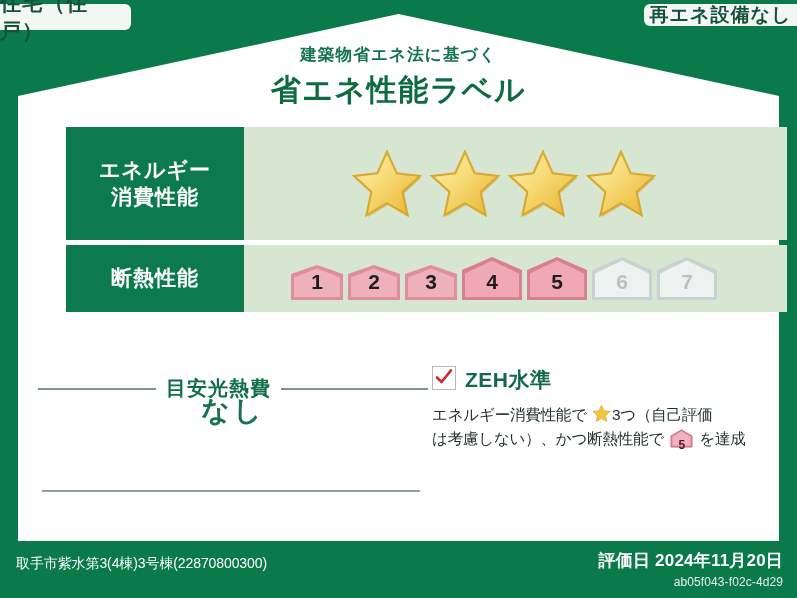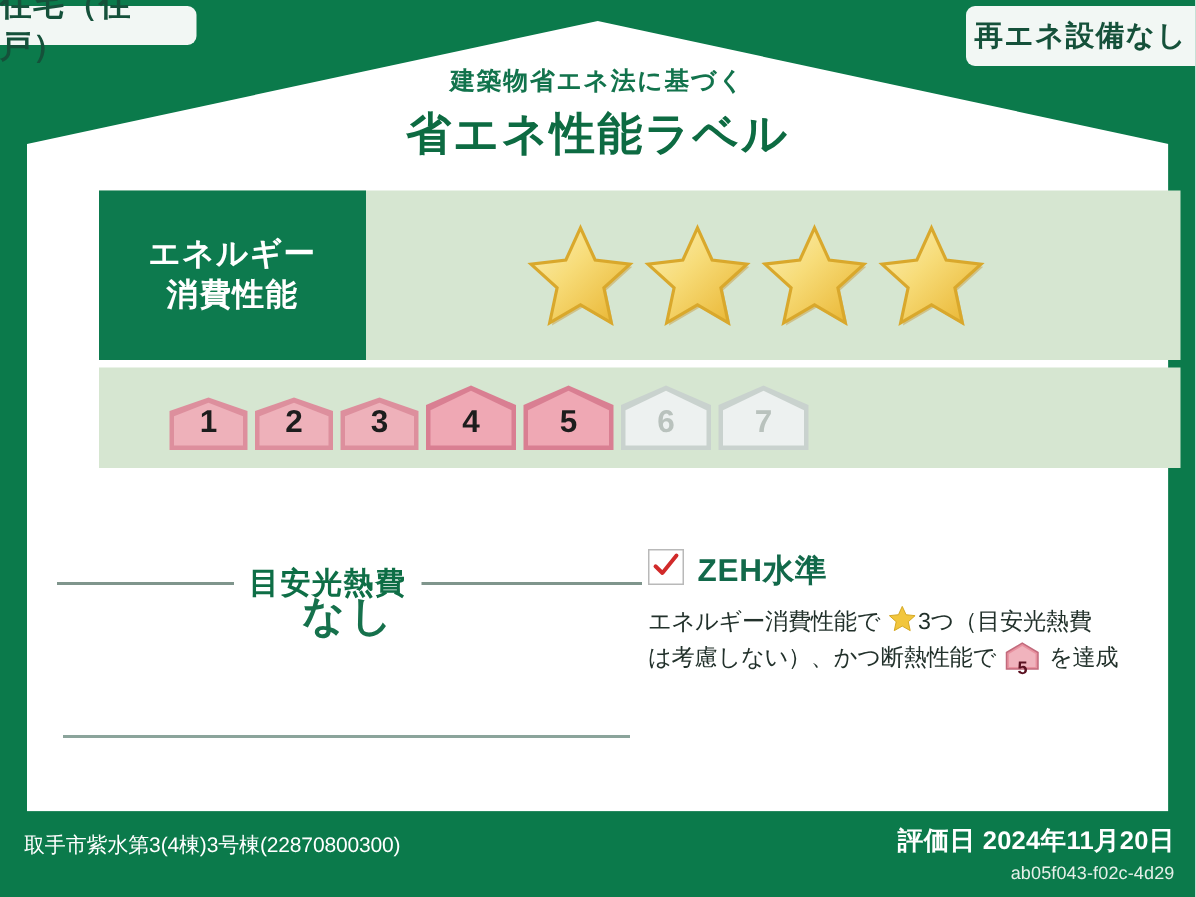--- a/index.html
+++ b/index.html
@@ -37,21 +37,21 @@
     top: 4px;
     width: 131px;
     height: 26px;
     border-radius: 0 6px 6px 0;
     font-size: 21px;
   }
   .badge-right {
     right: 0;
     top: 4px;
     width: 153px;
-    height: 40px;
+    height: 22px;
     border-radius: 6px 0 0 6px;
     font-size: 19px;
   }
 
   
   .house-body {
     position: absolute;
     left: 18px;
     top: 14px;
     width: 761px;
@@ -376,20 +376,21 @@
                 </linearGradient>
               </defs>
               <polygon points="12,1.3 15.25,8.45 23,9.35 17.2,14.65 18.85,22.4 12,18.4 5.15,22.4 6.8,14.65 1,9.35 8.75,8.45" fill="#caa44f" transform="translate(0.5,0.6)" opacity="0.55"></polygon>
               <polygon points="12,1.3 15.25,8.45 23,9.35 17.2,14.65 18.85,22.4 12,18.4 5.15,22.4 6.8,14.65 1,9.35 8.75,8.45" fill="url(#sg3)" stroke="#d9a82c" stroke-width="0.7"></polygon>
             </svg>
           </div>
       </div>
     </div>
 
     <div class="perf-row insul">
+      <div class="perf-key">断熱性能</div>
       <div class="perf-val">
         <div class="grades" id="grades-host">
             <div class="grade">
               <svg width="54" height="37" viewBox="0 0 54 37">
                 <polygon points="1,10 27,1 53,10 53,36 1,36" fill="#dd8f9d"></polygon>
                 <polygon points="4,13.5 27,4.5 50,13.5 50,33 4,33" fill="#eeb1ba"></polygon>
               </svg>
               <span class="grade-num">1</span>
             </div>
             <div class="grade">
@@ -454,21 +455,21 @@
         <svg width="20" height="20" viewBox="0 0 20 20">
           <path d="M3 10.5 L7.6 15 L17 3.4" fill="none" stroke="#d12a2a" stroke-width="2.6" stroke-linecap="round" stroke-linejoin="round"></path>
         </svg>
       </span>
       <span class="zeh-title">ZEH水準</span>
     </div>
     <div class="zeh-desc">
       <span>エネルギー消費性能で</span>
       <svg class="inline-star" width="19" height="19" viewBox="0 0 24 24">
         <polygon points="12,1.6 15.2,8.6 22.8,9.4 17.1,14.5 18.7,22 12,18.2 5.3,22 6.9,14.5 1.2,9.4 8.8,8.6" fill="#f2c63c" stroke="#d3a520" stroke-width="0.8"></polygon>
-      </svg><span>3つ（目安光熱費</span><br>
+      </svg><span>3つ（自己評価</span><br>
       <span>は考慮しない）、かつ断熱性能で</span>
       <span class="inline-grade">
         <svg width="23" height="19" viewBox="0 0 23 19">
           <polygon points="1,7 11.5,0.8 22,7 22,18 1,18" fill="#e8919f" stroke="#c26a7c" stroke-width="1"></polygon>
           <polygon points="2.6,8 11.5,2.6 20.4,8 20.4,16.6 2.6,16.6" fill="#f0b3bd"></polygon>
         </svg>
         <span class="inline-grade-num">5</span>
       </span>
       <span>を達成</span>
     </div>

